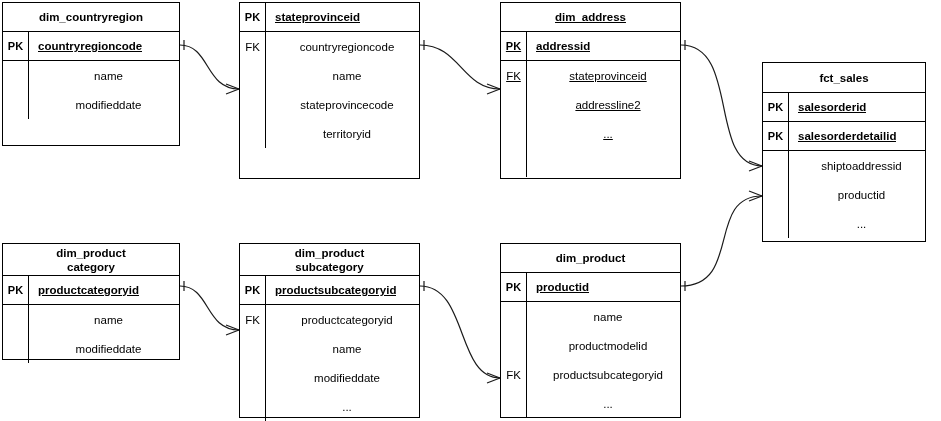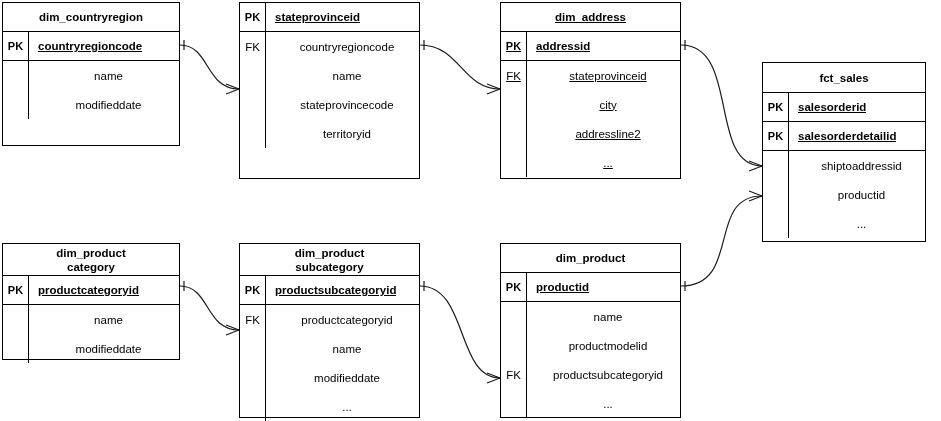--- a/index.html
+++ b/index.html
@@ -171,21 +171,20 @@
         </div>
         <div class="attr-block">
           <div class="block-keycol">
             <div class="block-keycell">FK</div>
             <div class="block-keycell"></div>
             <div class="block-keycell"></div>
             <div class="block-keycell"></div>
           </div>
           <div class="block-names">
             <div class="block-name">stateprovinceid</div>
-            <div class="block-name">city</div>
             <div class="block-name">addressline2</div>
             <div class="block-name">...</div>
           </div>
         </div>
       </div>
       <div class="entity" style="left: 762px; top: 62px; width: 164px; height: 180px;">
         <div class="ent-title" style="height: 30px;">fct_sales</div>
         <div class="attr-row sep">
           <div class="key-cell">PK</div>
           <div class="name-cell pk">salesorderid</div>

